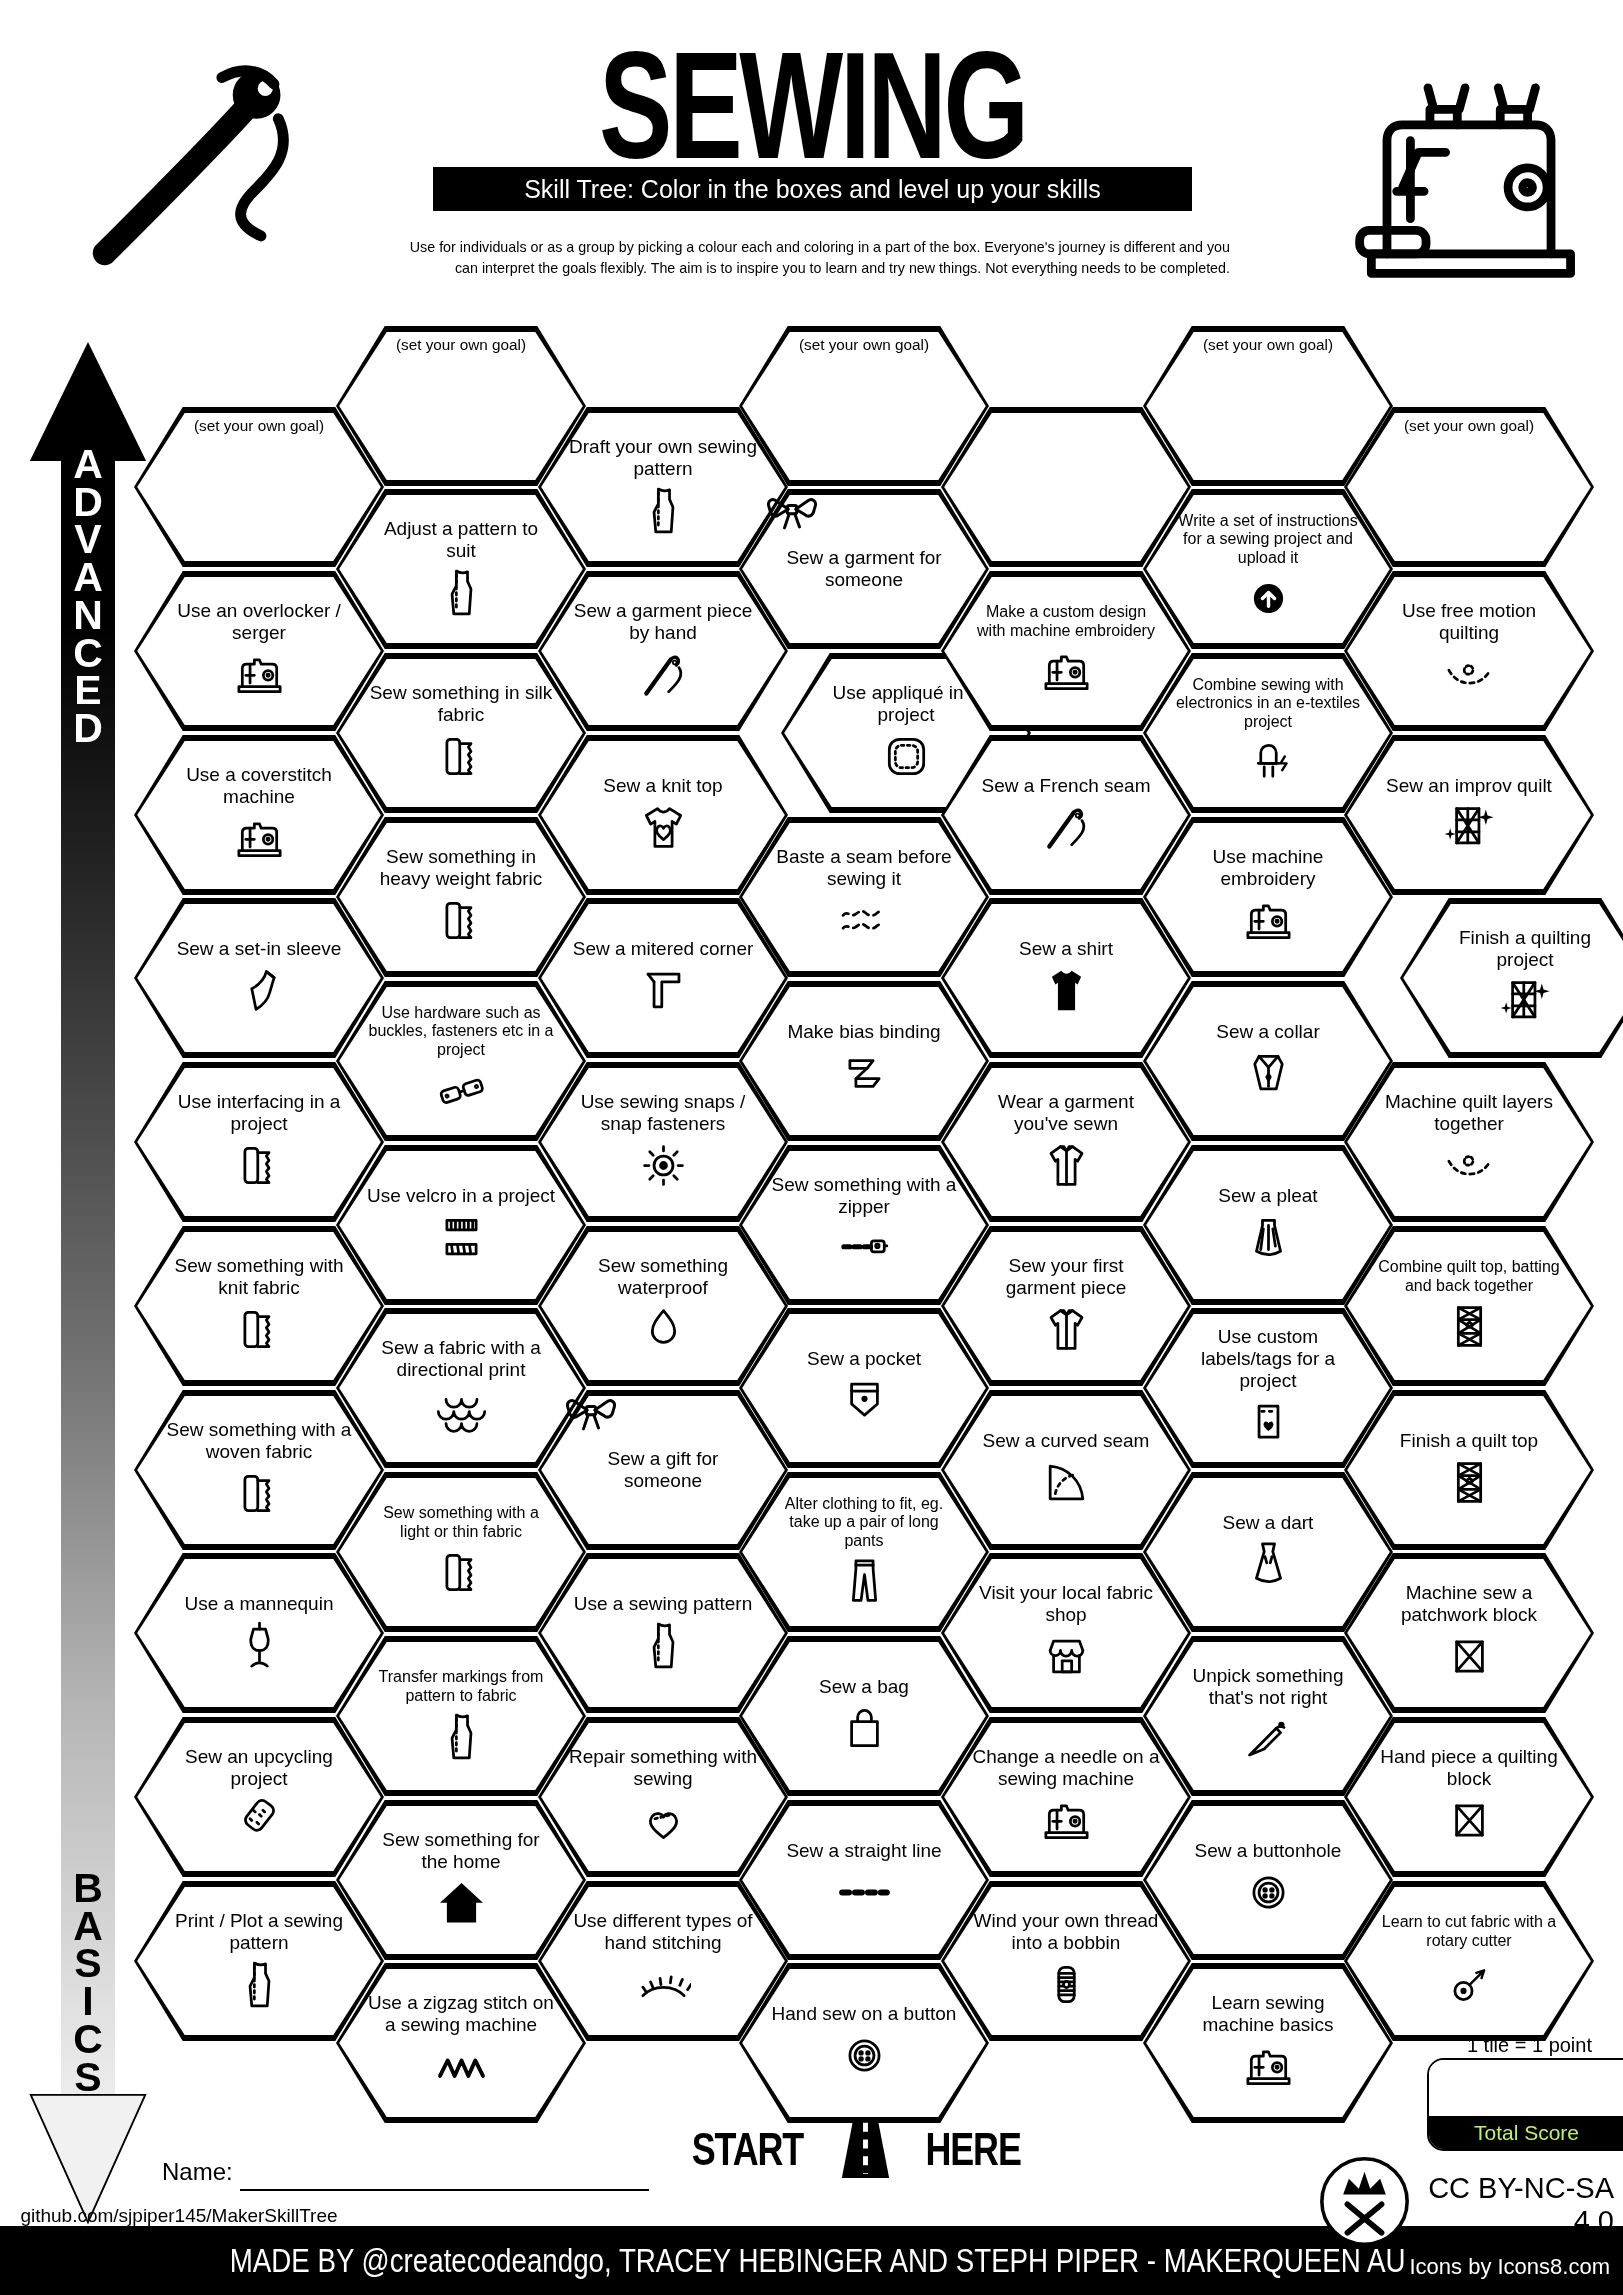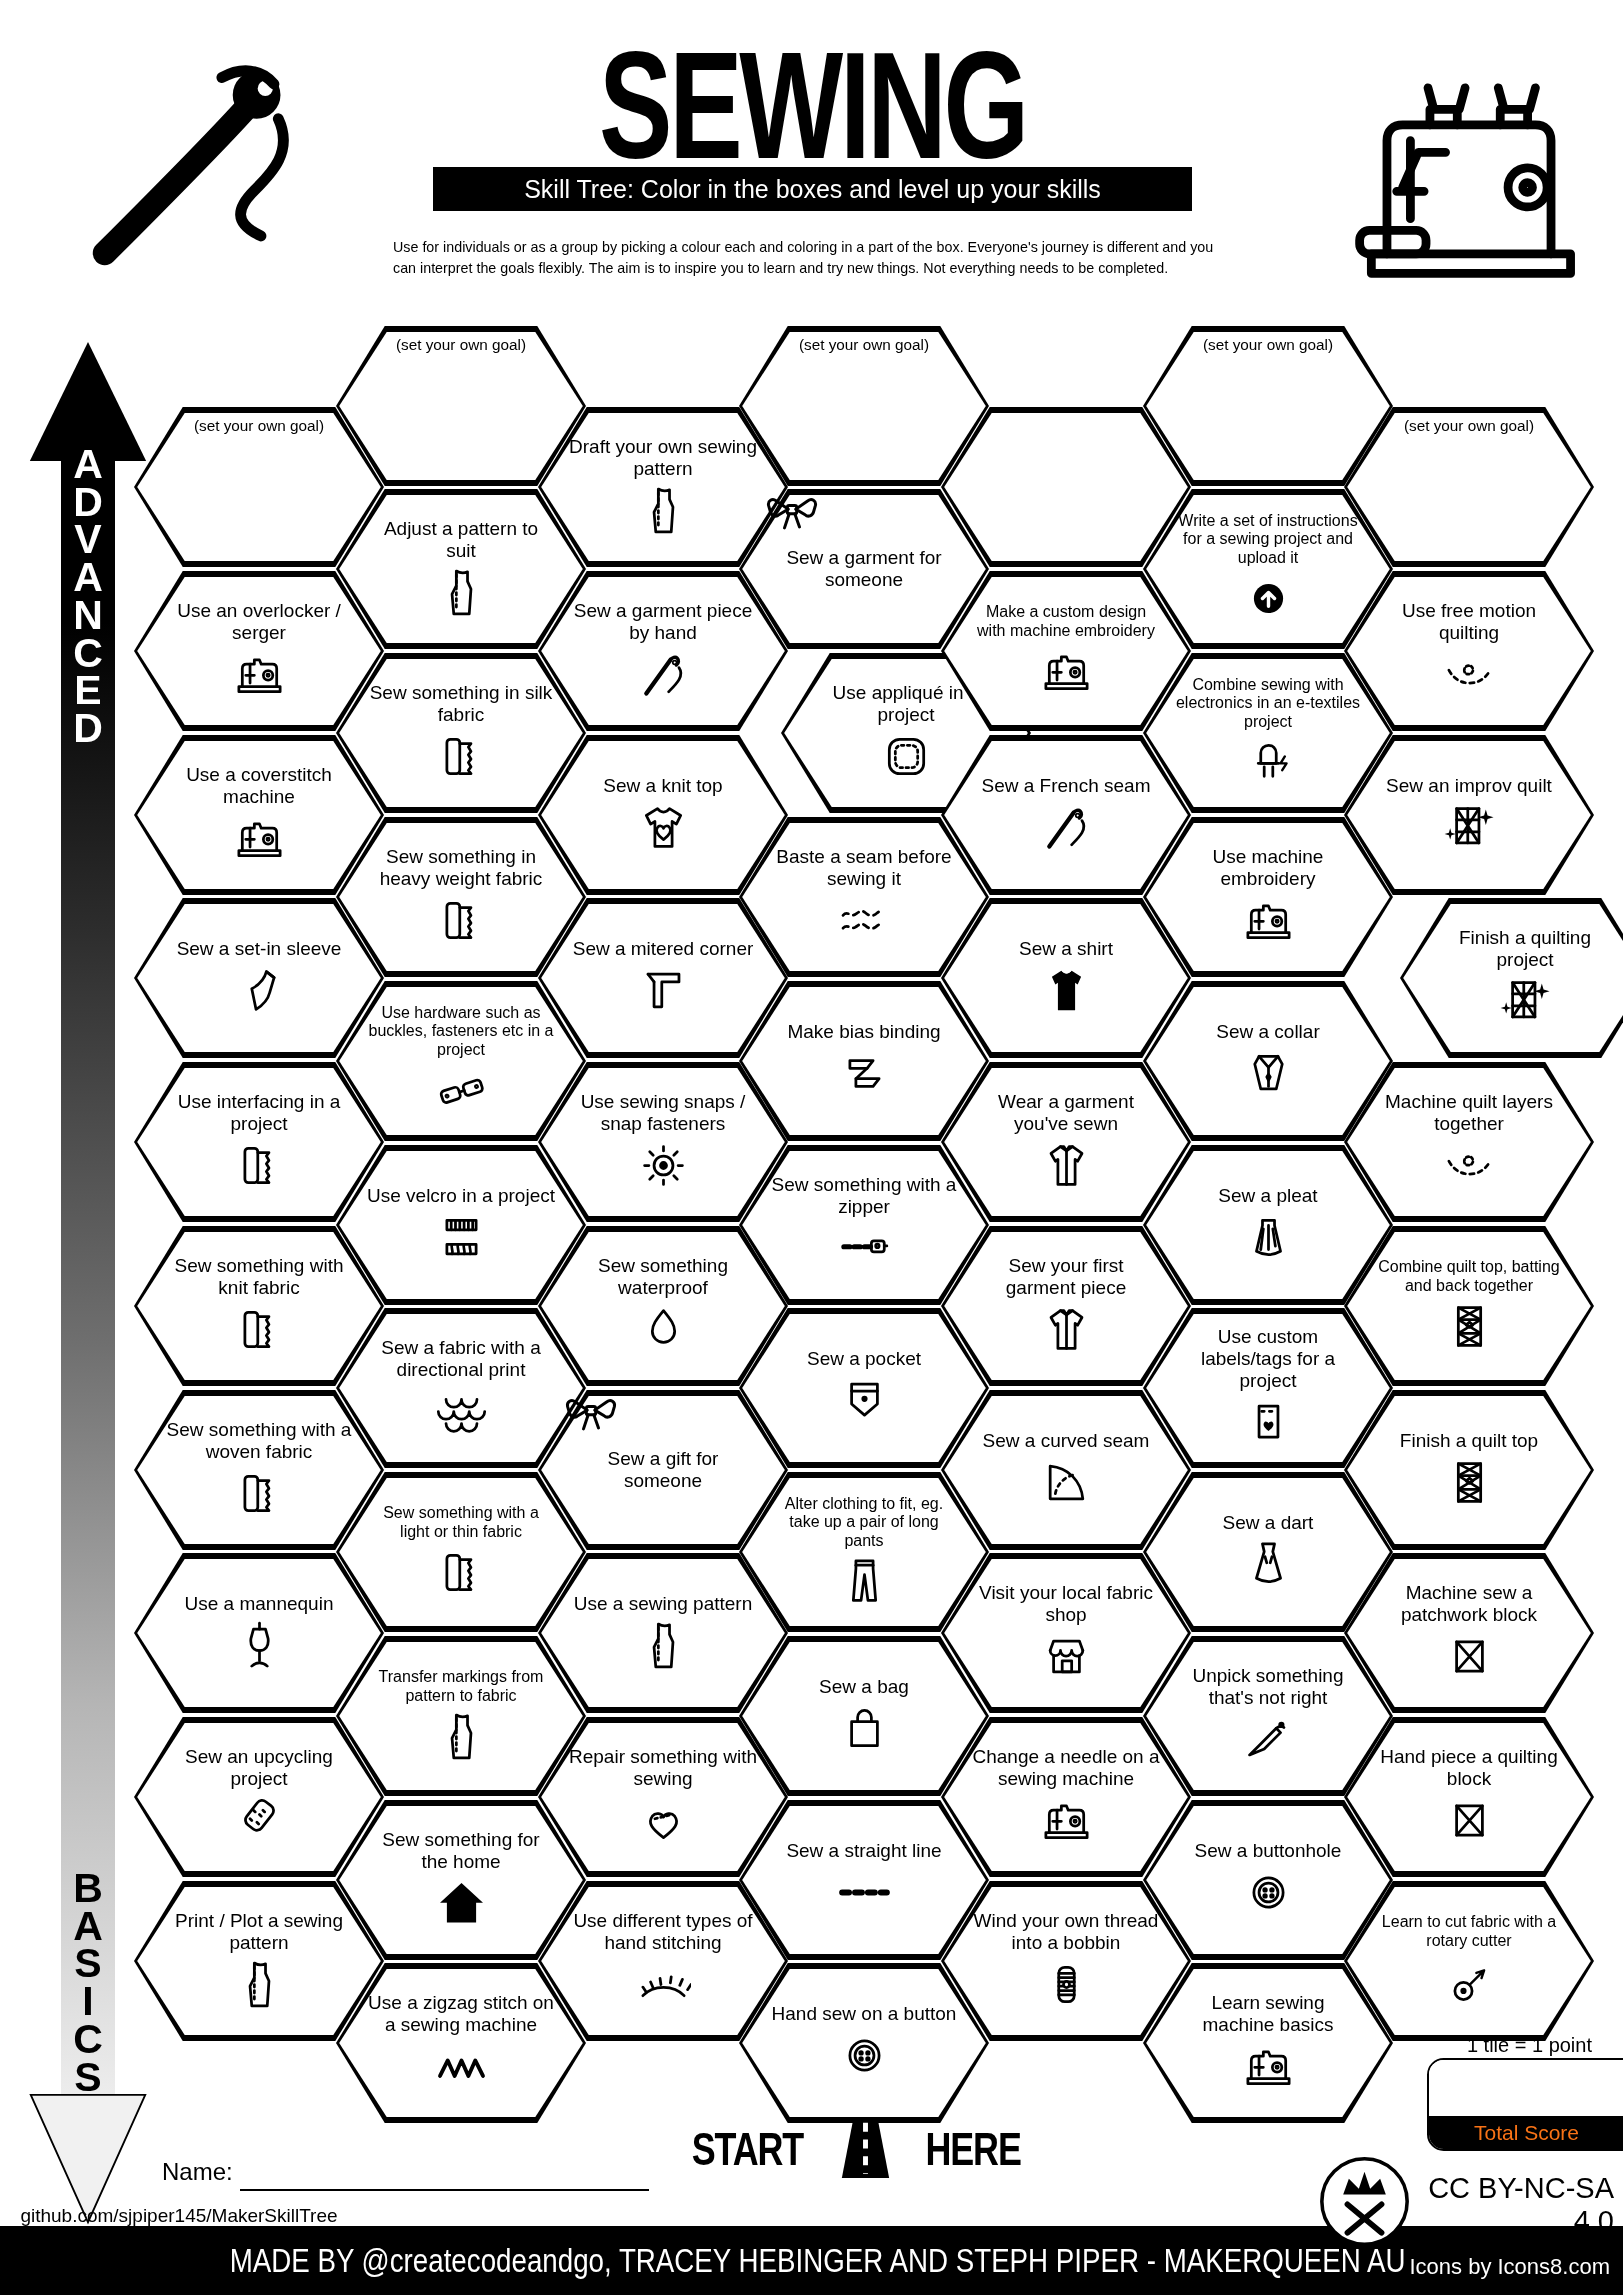--- a/index.html
+++ b/index.html
@@ -5,21 +5,21 @@
   html,body{margin:0;padding:0;}
   body{width:1623px;height:2295px;position:relative;background:#fff;
        font-family:"Liberation Sans",sans-serif;overflow:hidden;color:#000;}
 
   
   .title{position:absolute;left:396px;top:28px;width:833px;text-align:center;
          font-size:153px;font-weight:900;letter-spacing:-4.6px;line-height:1;
          transform:scaleX(.72);transform-origin:center;}
   .banner{position:absolute;left:433px;top:167px;width:759px;height:44px;background:#000;
           color:#fff;display:flex;align-items:center;justify-content:center;font-size:25px;}
-  .desc{position:absolute;left:393px;top:237px;width:837px;text-align:left;
+  .desc{position:absolute;left:393px;top:237px;width:837px;text-align:right;
         font-size:14.3px;line-height:1.5;}
   .bigicon svg{stroke:#000;fill:none;stroke-width:4.5;stroke-linecap:round;stroke-linejoin:round;display:block;}
   .needle{position:absolute;left:83px;top:51px;}
   .machine-logo{position:absolute;left:1344px;top:39px;}
 
   
   .arrow-up{position:absolute;left:28px;top:340px;}
   .arrow-body{position:absolute;left:61px;top:458px;width:54px;height:1640px;
               background:linear-gradient(#000 0%,#000 10%,#2b2b2b 28%,#6f6f6f 54%,#b5b5b5 76%,#ededed 100%);}
   .arrow-down{position:absolute;left:28px;top:2092px;}
@@ -46,21 +46,21 @@
   .starthere{position:absolute;left:647px;top:2113px;width:416px;display:flex;align-items:center;
              justify-content:center;gap:14px;}
   .starthere .w{font-size:46px;font-weight:900;letter-spacing:-1.4px;transform:scaleX(.78);line-height:1;}
   .nameline{position:absolute;left:162px;top:2158px;font-size:24px;}
   .namerule{position:absolute;left:240px;top:2189px;width:409px;height:2.3px;background:#000;}
   .github{position:absolute;left:20.4px;top:2205px;font-size:19px;}
   .tilenote{position:absolute;left:1388px;top:2034px;width:204px;text-align:right;font-size:20px;}
   .scorebox{position:absolute;left:1427px;top:2058px;width:199px;height:93px;border:2.8px solid #000;
             border-radius:16.7px 0 0 16.7px;overflow:hidden;display:flex;flex-direction:column;box-sizing:border-box;}
   .scorebox .blank{flex:1;background:#fff;}
-  .scorebox .band{height:33px;background:#000;color:#f97316;display:flex;align-items:center;
+  .scorebox .band{height:33px;background:#000;color:#bef264;display:flex;align-items:center;
                   justify-content:center;font-size:21px;}
   .license{position:absolute;left:1383px;top:2172px;width:231px;text-align:right;font-size:29px;}
   .mqlogo{position:absolute;left:1319px;top:2156px;z-index:3;}
   .footbar{position:absolute;left:0;top:2226px;width:1623px;height:69px;background:#000;}
   .credit{position:absolute;left:139px;top:2242px;width:1133px;color:#fff;font-size:33px;
           text-align:center;transform:scaleX(.84);transform-origin:center;white-space:nowrap;}
   .icons8{position:absolute;left:1397px;top:2254px;width:213px;color:#fff;font-size:22px;text-align:right;}
 </style>
 </head>
 <body>

